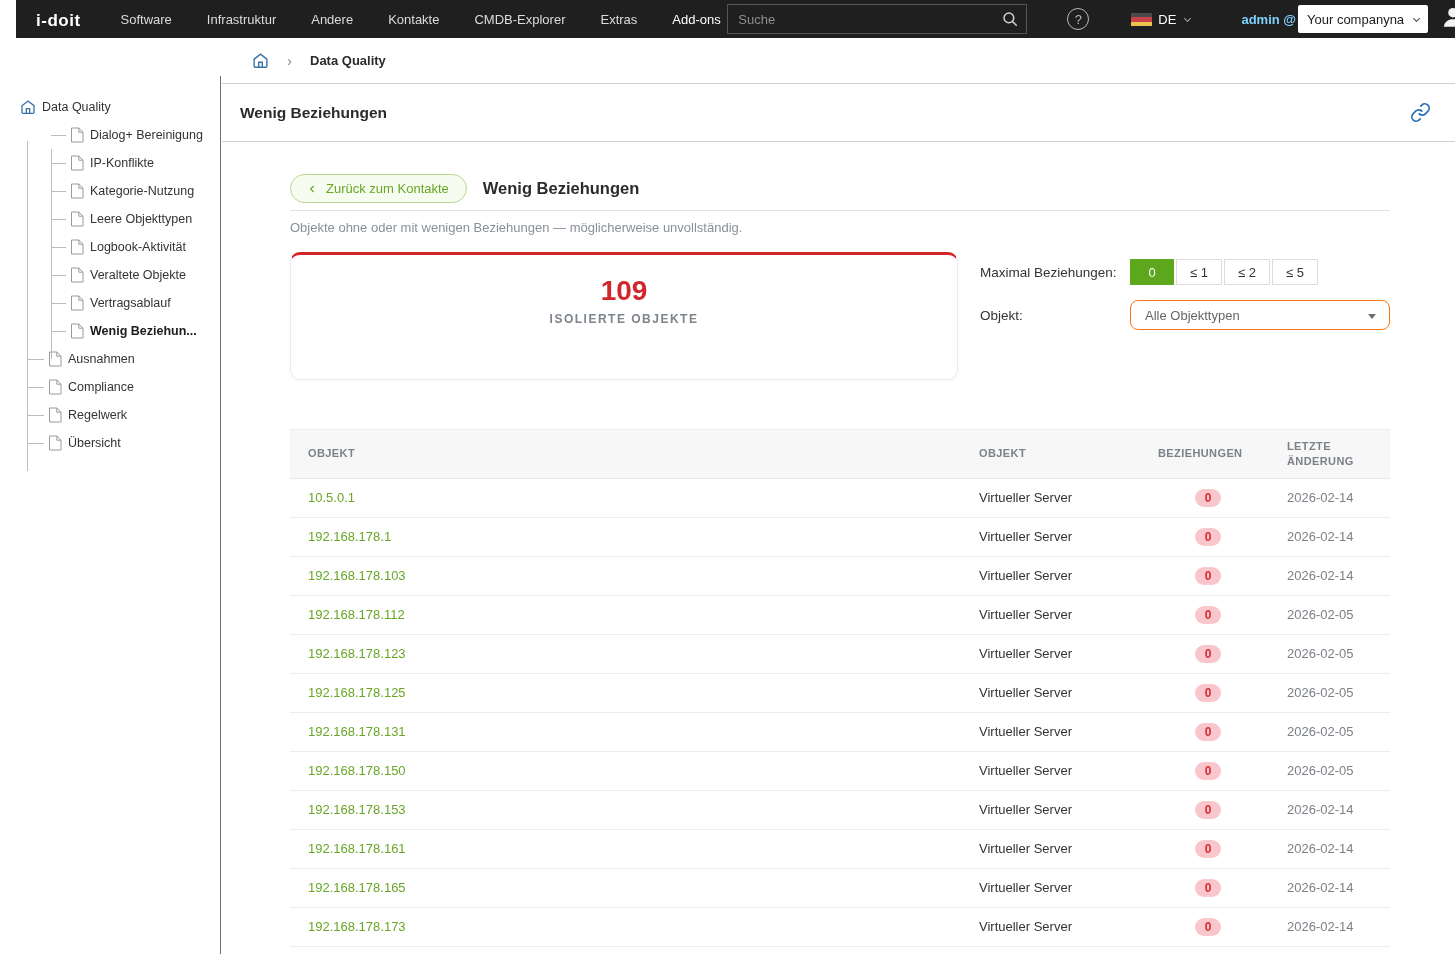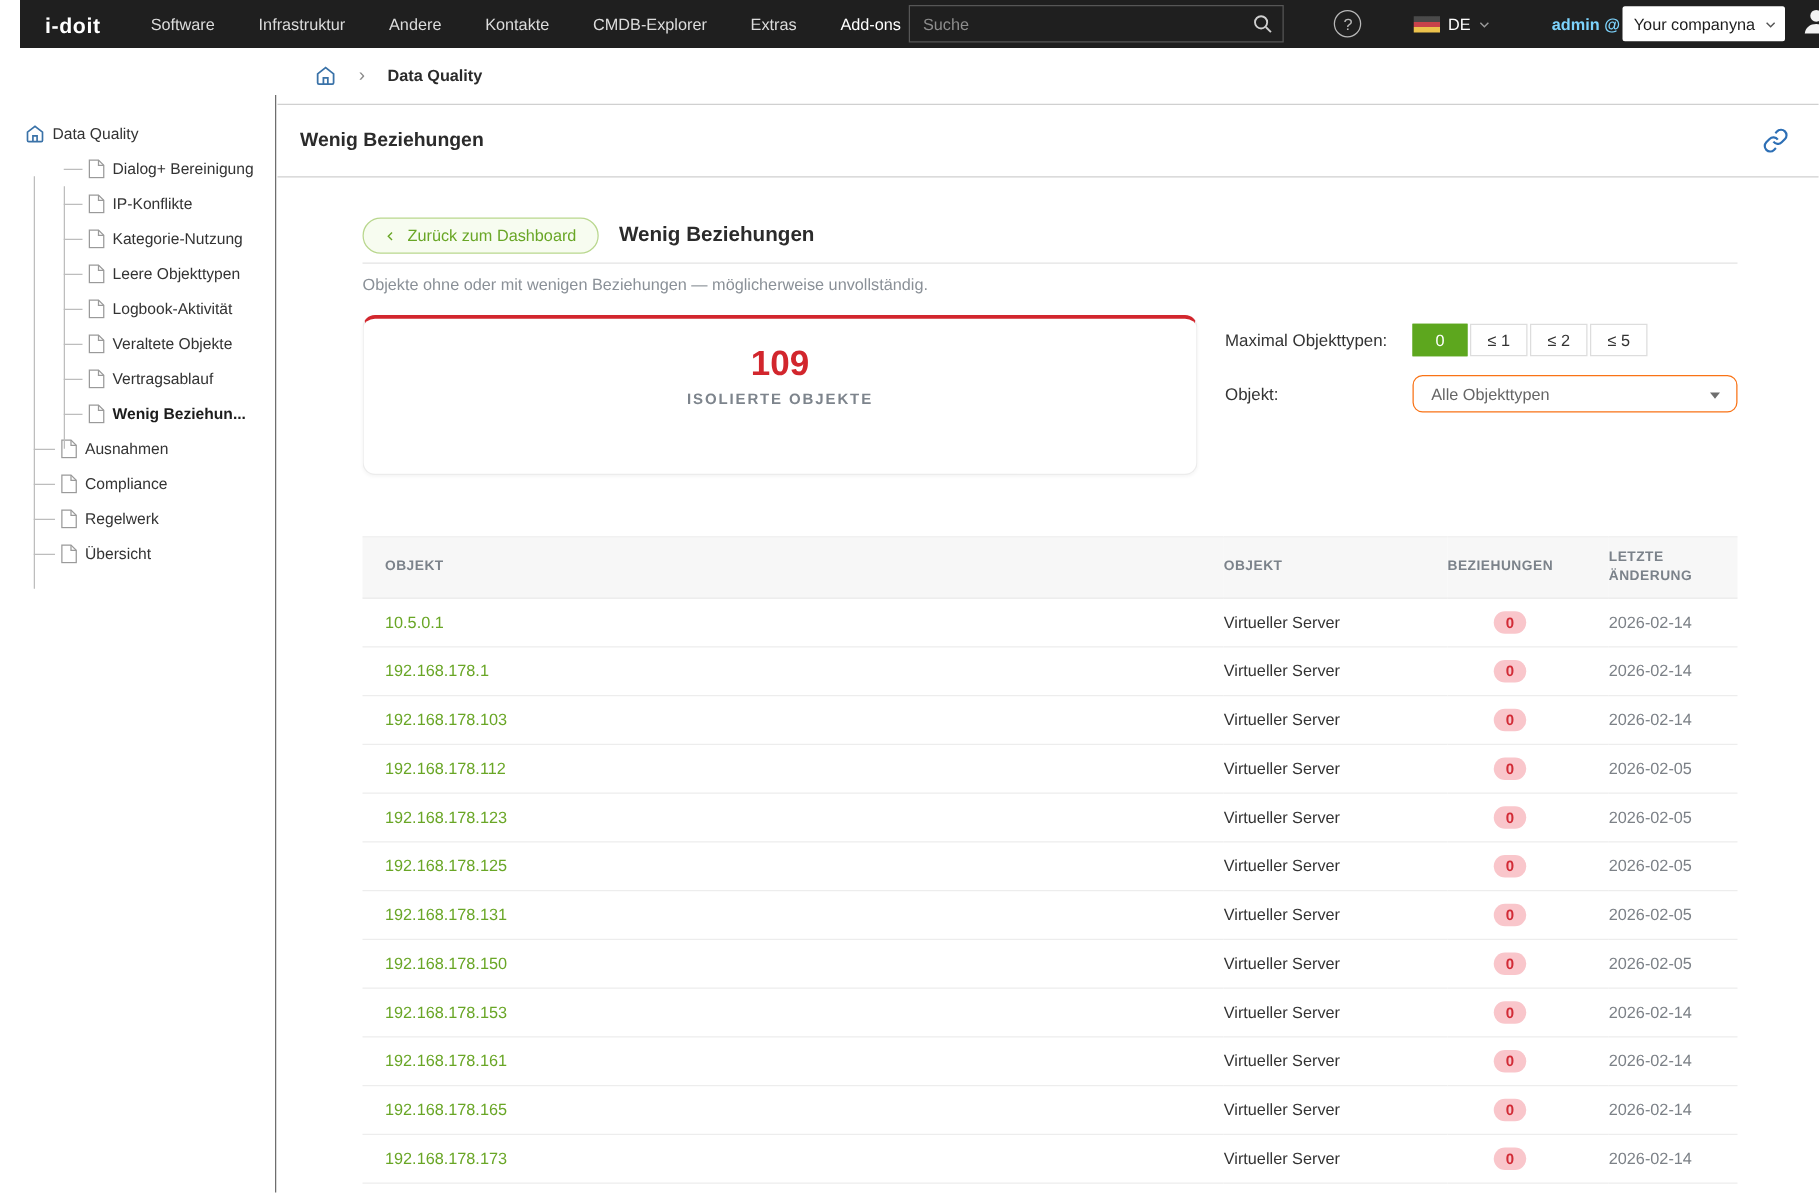--- a/index.html
+++ b/index.html
@@ -301,36 +301,36 @@
       <path d="M14 11a5 5 0 0 0-7.54-.54l-3 3a5 5 0 0 0 7.07 7.07l1.71-1.71"></path>
     </svg>
   </div>
 
   <div class="content">
     <div class="toolbar-row">
       <button class="back-btn">
         <svg width="9" height="12" viewBox="0 0 24 24" fill="none" stroke="#69a626" stroke-width="3">
             <polyline points="15 4 7 12 15 20"></polyline>
           </svg>
-        <span>Zurück zum Dashboard</span>
+        <span>Zurück zum Kontakte</span>
       </button>
       <h2>Wenig Beziehungen</h2>
     </div>
 
     <p class="subtitle">Objekte ohne oder mit wenigen Beziehungen — möglicherweise unvollständig.</p>
 
     <div class="panel-row">
       <div class="stat-card">
         <div class="stat-value">109</div>
         <div class="stat-label">ISOLIERTE OBJEKTE</div>
       </div>
 
       <div class="filters">
         <div class="filter-row">
-          <label>Maximal Objekttypen:</label>
+          <label>Maximal Beziehungen:</label>
           <div class="segmented">
 
           <button class="seg-btn active">0</button>
               <button class="seg-btn">≤ 1</button>
               <button class="seg-btn">≤ 2</button>
               <button class="seg-btn">≤ 5</button>
             </div>
         </div>
         <div class="filter-row">
           <label>Objekt:</label>

